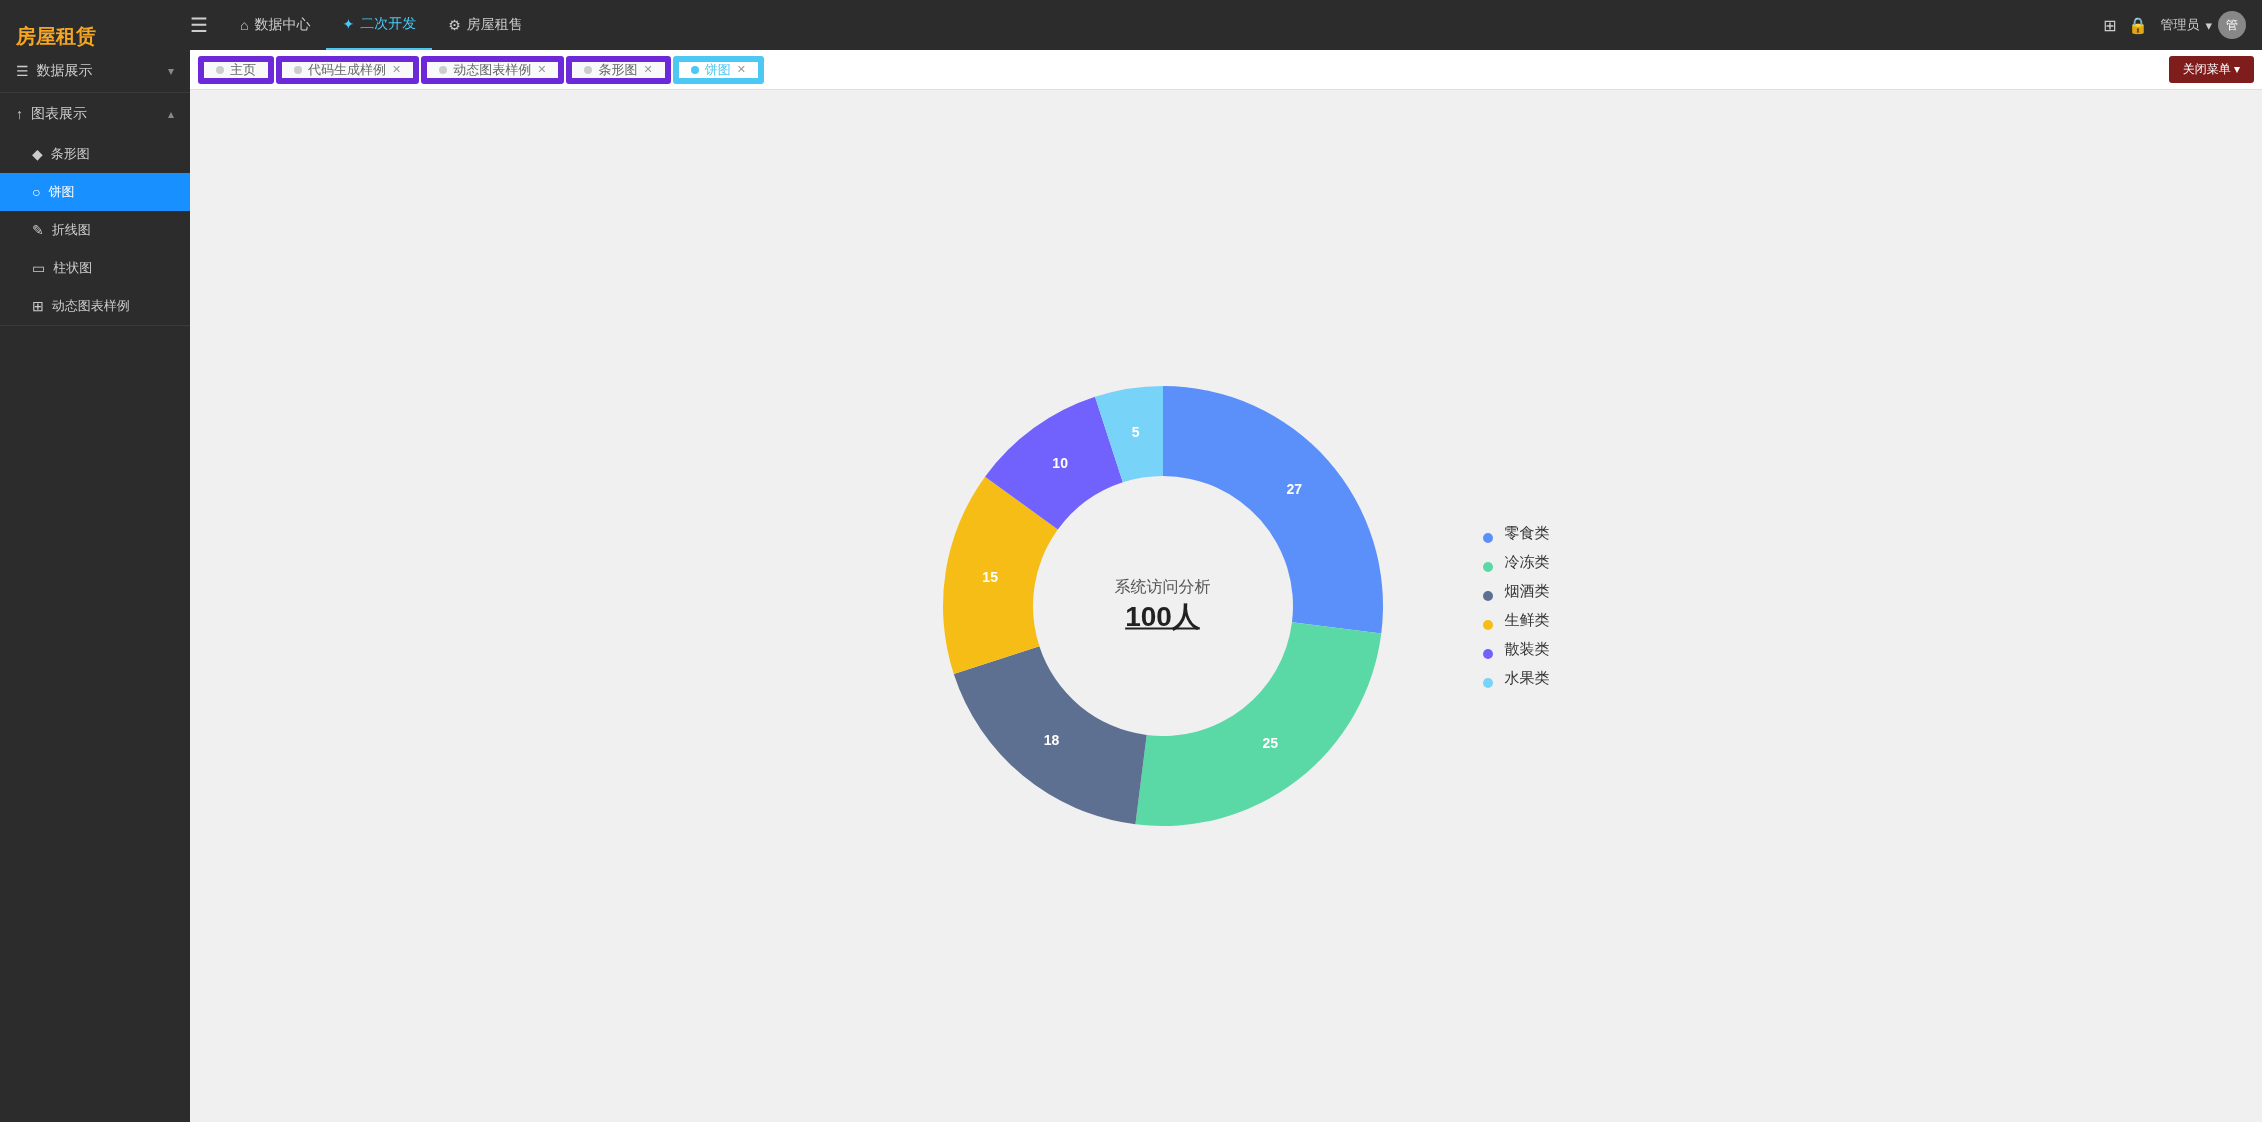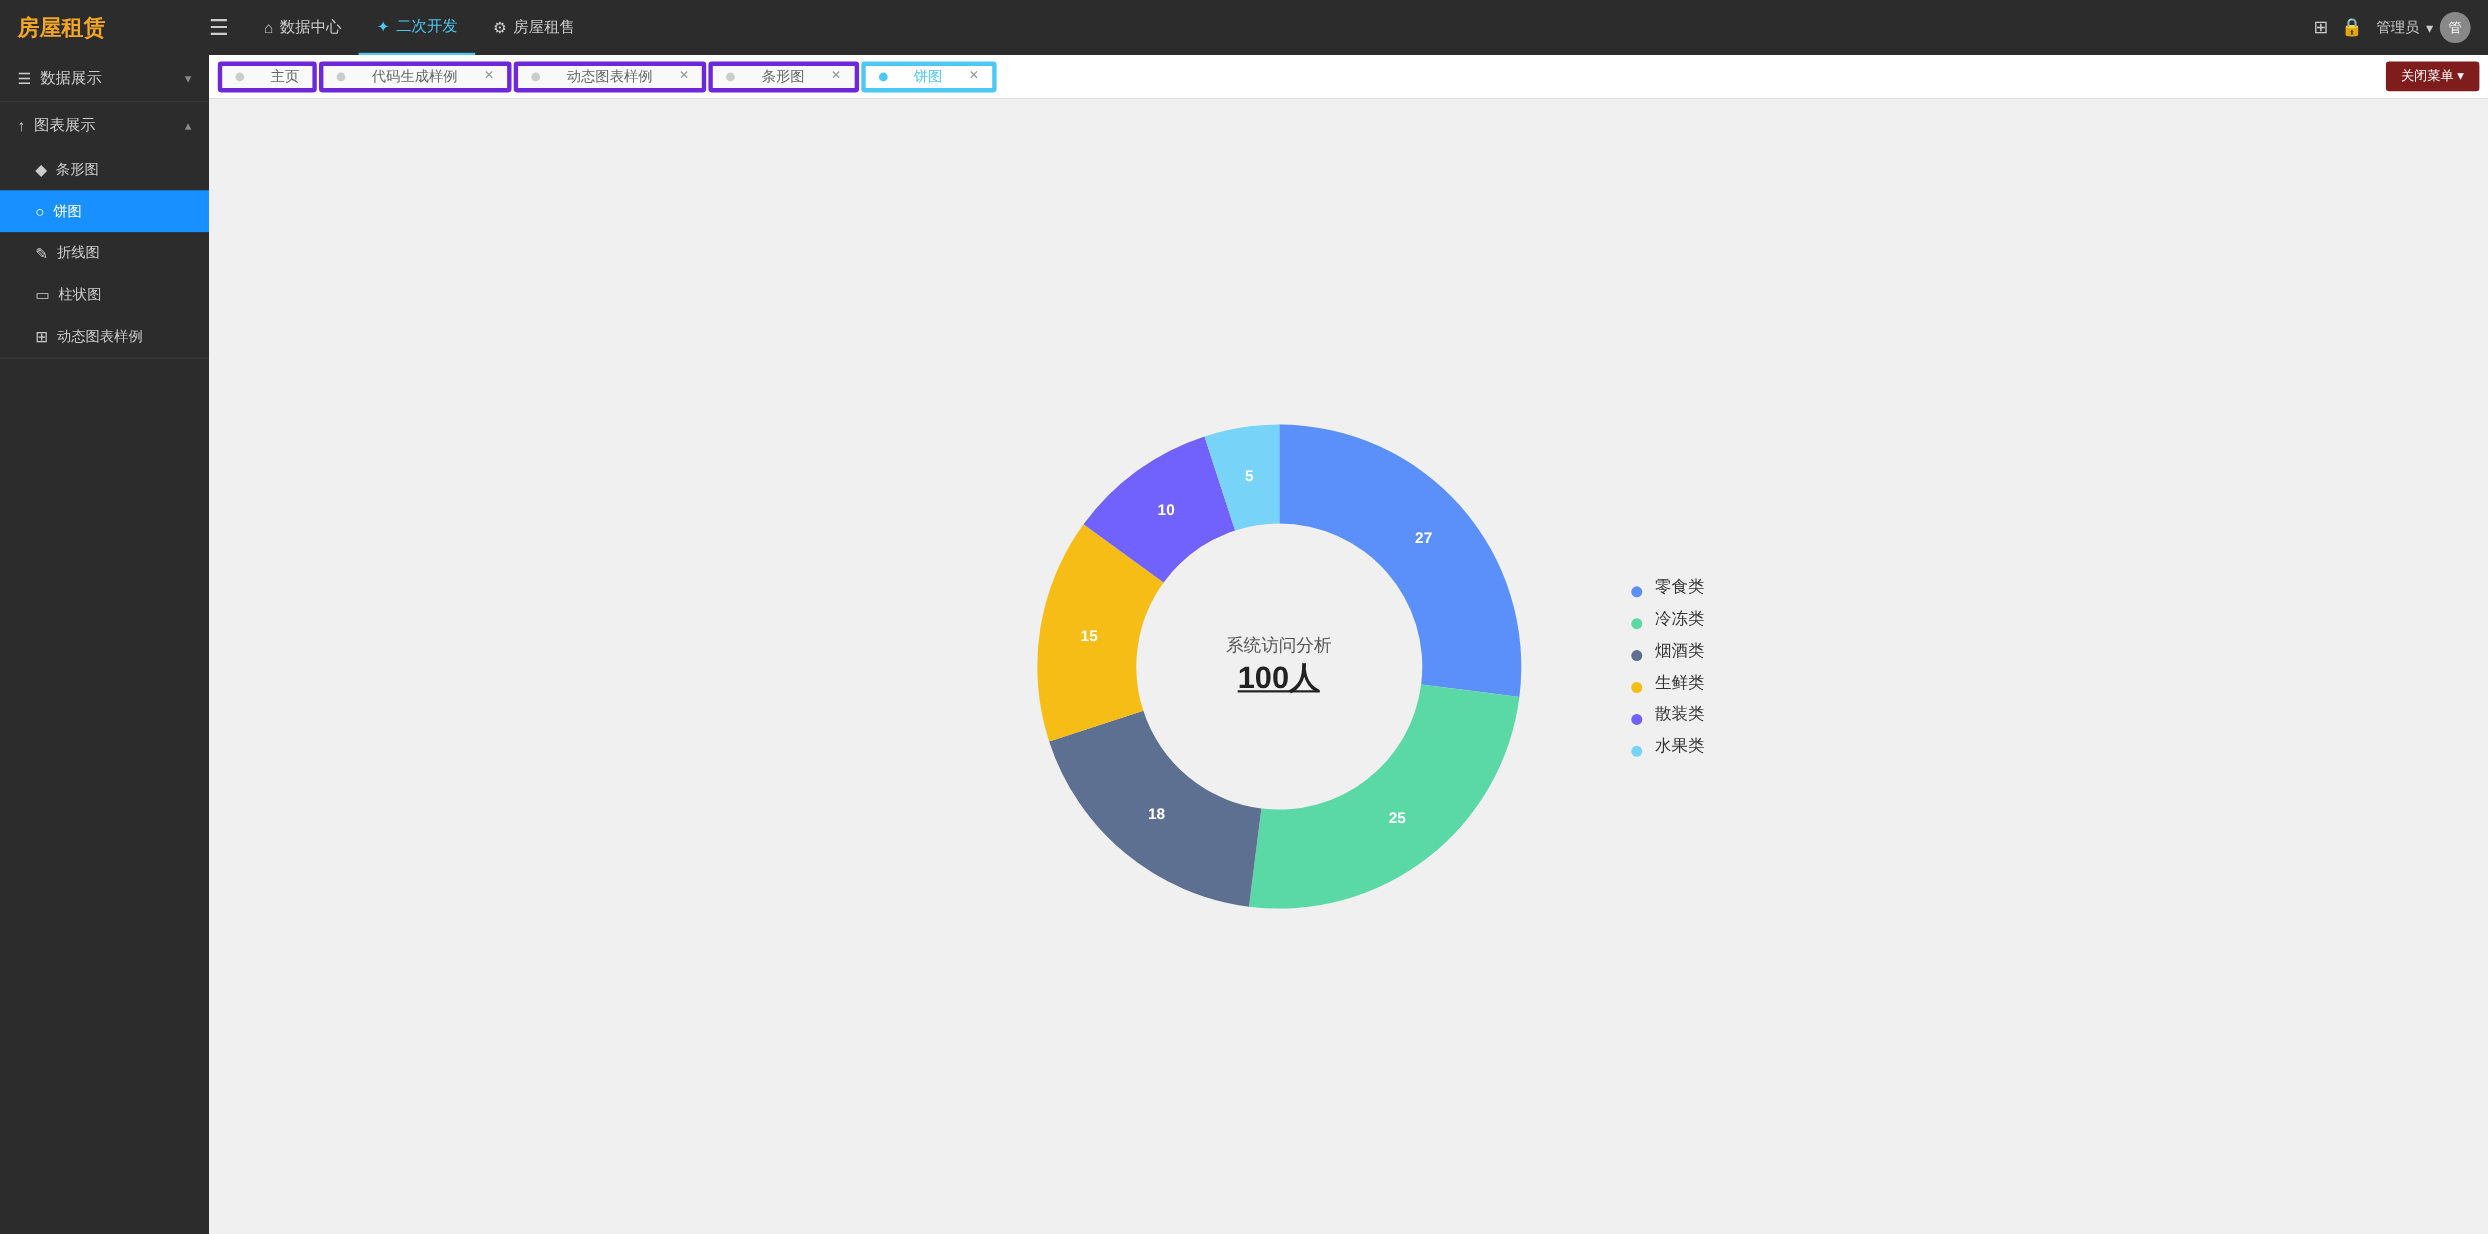--- a/index.html
+++ b/index.html
@@ -13,21 +13,21 @@
       background: #2c2c2c;
       color: #fff;
       position: fixed;
       top: 0; left: 0; right: 0;
       z-index: 100;
     }
     .header-logo {
       width: 190px;
       background: #2c2c2c;
       display: flex;
-      align-items: center;
+      align-items: flex-end;
       padding: 0 16px;
       height: 100%;
       flex-shrink: 0;
     }
     .logo-text {
       color: #f5a623;
       font-size: 20px;
       font-weight: bold;
     }
     .hamburger {
@@ -108,23 +108,23 @@
     }
     .page-tab {
       display: flex;
       align-items: center;
       padding: 0 12px;
       height: 28px;
       border-radius: 3px;
       font-size: 13px;
       color: #666;
       cursor: pointer;
-      border: 4px solid #6d28d9;
+      border: 6px solid #6d28d9;
       background: #f9f9f9;
-      gap: 24px;
+      gap: 6px;
       white-space: nowrap;
     }
     .page-tab.active {
       color: #4dc8f5;
       border-color: #4dc8f5;
       background: #fff;
     }
     .page-tab .dot {
       width: 8px; height: 8px;
       border-radius: 50%;

